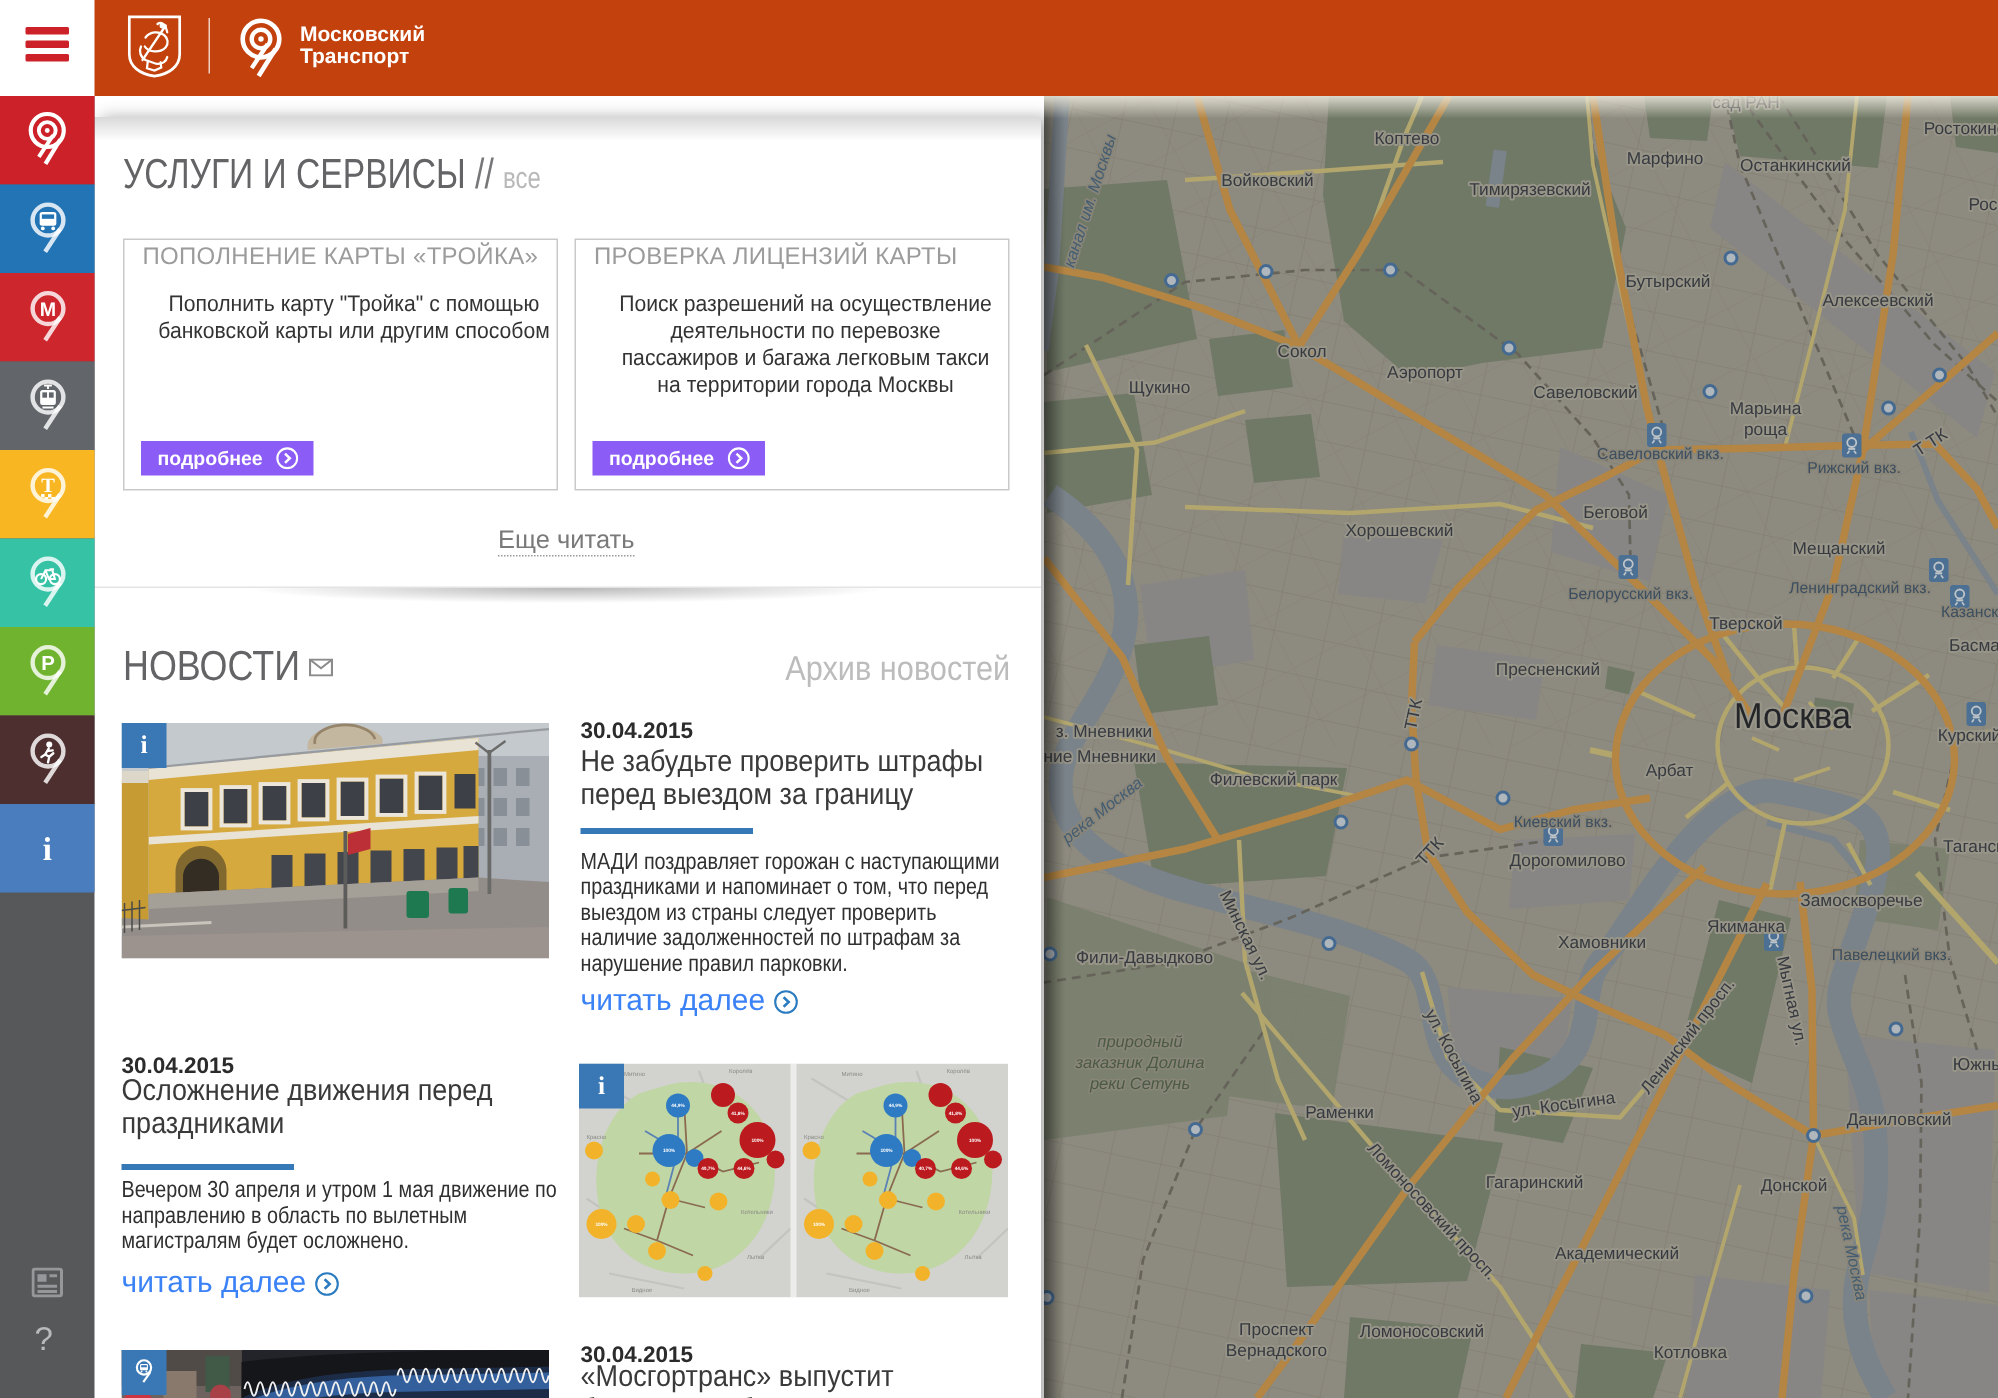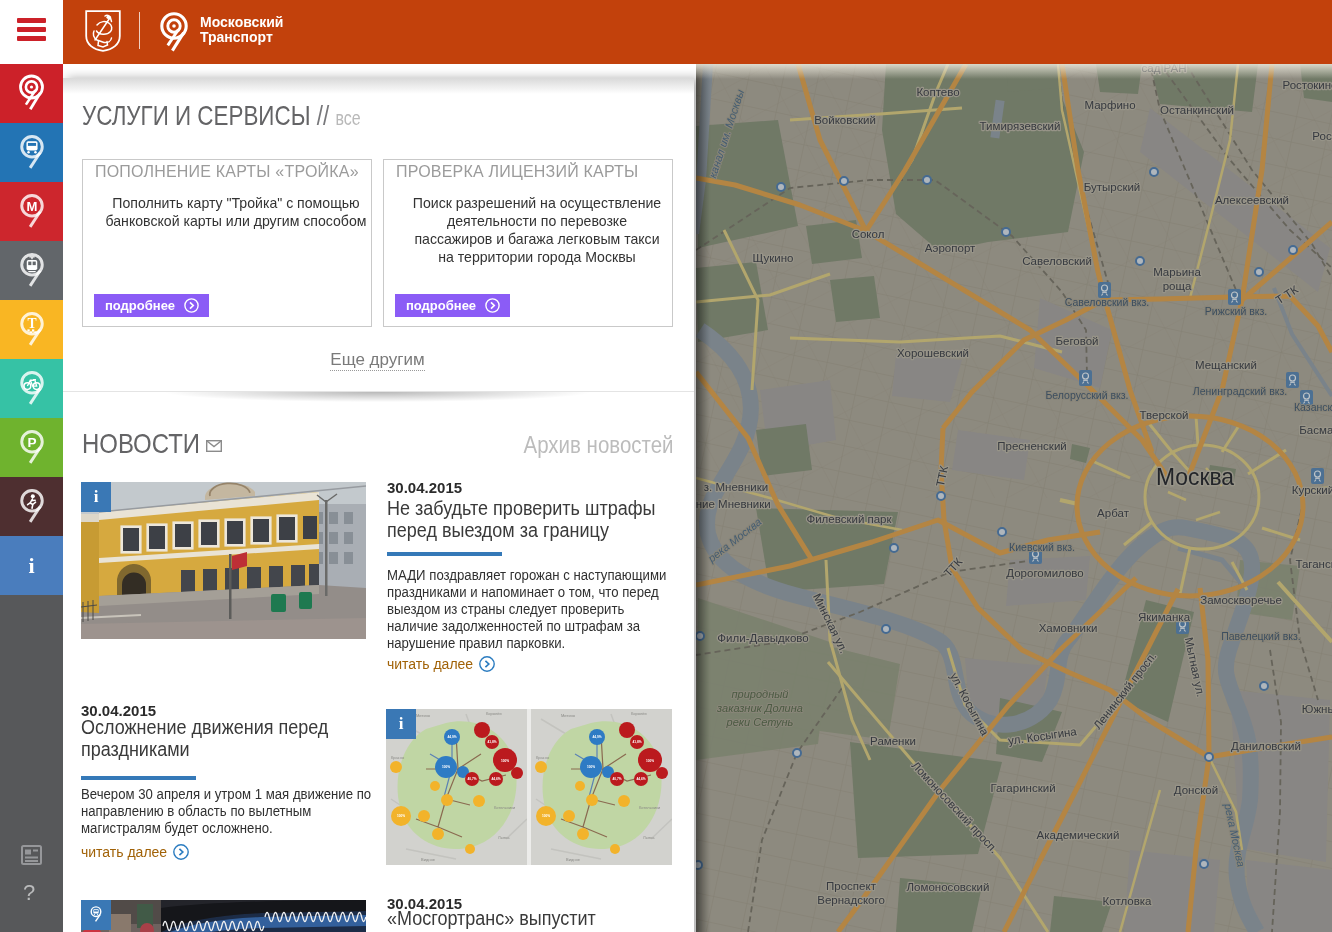--- a/index.html
+++ b/index.html
@@ -50,21 +50,21 @@
 #env { position:absolute; left:145px; top:360px; }
 #arch { position:absolute; right:21px; top:354px; font-size:23px; color:#bcbcbc; font-weight:300; transform:scaleX(.89); transform-origin:right top; white-space:nowrap; }
 
 .nimg { position:absolute; overflow:hidden; }
 .badge { position:absolute; left:0; top:0; width:30px; height:30px; background:#3a78b5; color:#fff;
   text-align:center; font-family:"Liberation Serif",serif; font-weight:bold; font-size:17px; line-height:30px; }
 .ndate { position:absolute; font-size:15px; font-weight:bold; color:#2b2b2b; }
 .ntitle { position:absolute; font-size:20px; color:#3a3a3a; line-height:21.5px; transform:scaleX(.9); transform-origin:left top; }
 .nrule { position:absolute; width:115px; height:4px; background:#3579b8; }
 .nbody { position:absolute; font-size:15.5px; color:#303030; line-height:17px; transform:scaleX(.85); transform-origin:left top; width:400px; }
-.nlink { position:absolute; font-size:14px; color:#a16207; }
+.nlink { position:absolute; font-size:20px; color:#3b82f6; }
 .nlink svg { vertical-align:-3px; margin-left:6px; }
 
 
 #map { position:absolute; left:696px; top:64px; width:636px; height:868px; z-index:10; }
 </style>
 </head>
 <body>
 <div id="page">
 
 <div id="map">
@@ -335,21 +335,21 @@
   </div>
   <div class="card" id="card2">
     <div class="ct">ПРОВЕРКА ЛИЦЕНЗИЙ КАРТЫ</div>
     <div class="cb">Поиск разрешений на осуществление<br>деятельности по перевозке<br>пассажиров и багажа легковым такси<br>на территории города Москвы</div>
     <div class="btn">подробнее<span class="ic"><svg width="15" height="15" viewBox="0 0 15 15">
               <circle cx="7.5" cy="7.5" r="6.6" fill="none" stroke="#fff" stroke-width="1.4"></circle>
               <path d="M6 4.4 L9.2 7.5 L6 10.6" fill="none" stroke="#fff" stroke-width="1.7"></path>
             </svg></span></div>
   </div>
 
-  <div id="more"><span>Еще другим</span></div>
+  <div id="more"><span>Еще читать</span></div>
   <div id="divider"></div>
   <div id="divshadow"></div>
 
   <h1 class="sec" id="h-news">НОВОСТИ</h1>
   <div id="env"><svg width="16" height="12" viewBox="0 0 16 12">
           <rect x="0.7" y="0.7" width="14.6" height="10.6" fill="none" stroke="#8b8b8b" stroke-width="1.4"></rect>
           <path d="M1 1 L8 6.5 L15 1" fill="none" stroke="#8b8b8b" stroke-width="1.4"></path>
         </svg></div>
   <div id="arch">Архив новостей</div>
 

